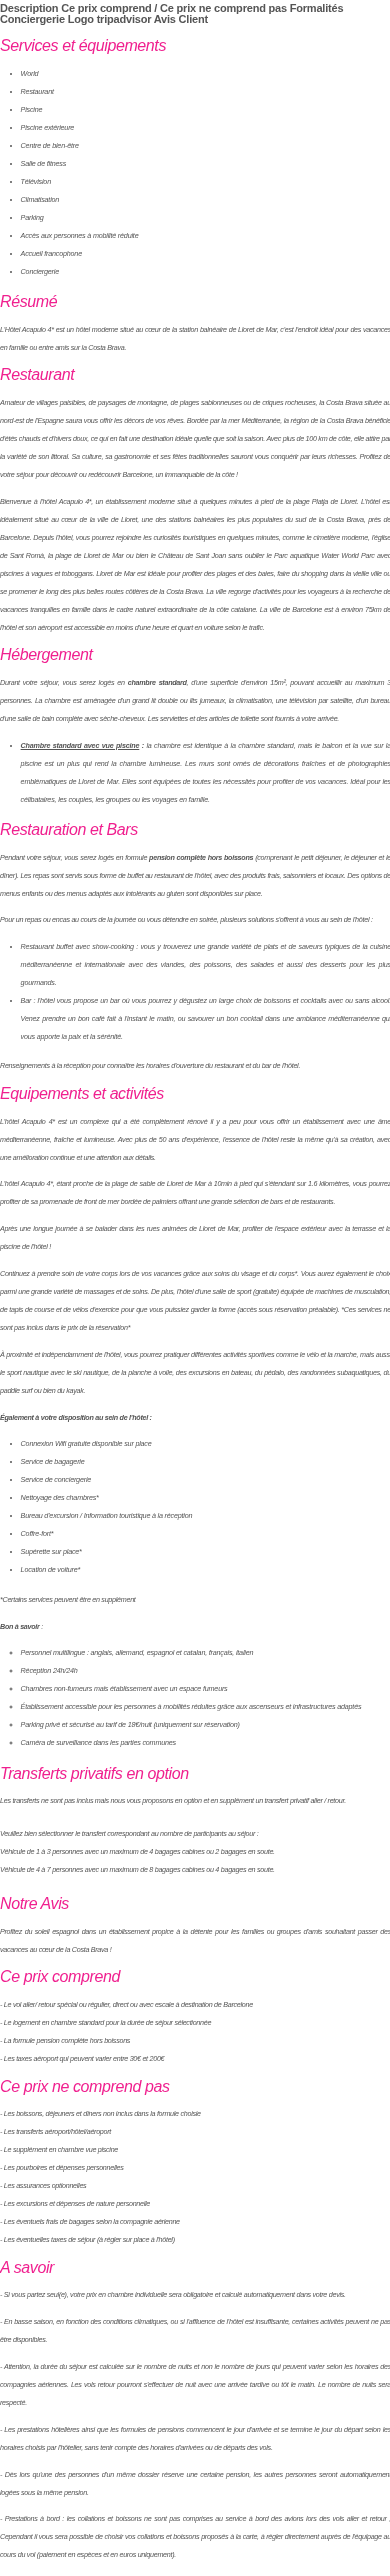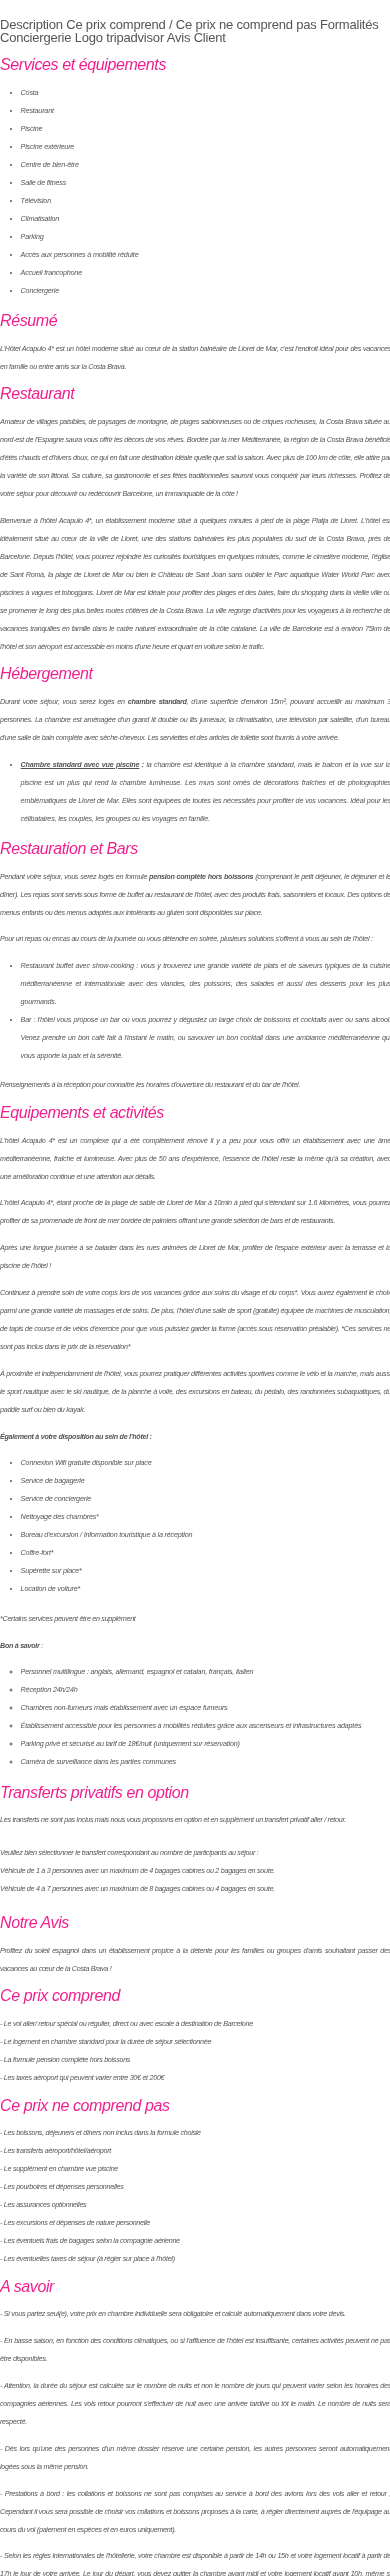--- a/index.html
+++ b/index.html
@@ -4,21 +4,21 @@
 <style>
   html, body { margin: 0; padding: 0; background: #ffffff; }
   body {
     width: 391px;
     font-family: "Liberation Sans", sans-serif;
     color: #555555;
     font-size: 6.7px;
     line-height: 1.0;
   }
   .page { width: 391px; padding: 0; box-sizing: border-box; }
-  .tabs-line { font-size: 13px; color: #555; padding-top: 18px; margin: 0 0 11.3px 0; letter-spacing: -0.2px; }
+  .tabs-line { font-size: 11px; color: #555; padding-top: 3px; margin: 0 0 11.3px 0; letter-spacing: -0.2px; font-weight: bold; }
   h2.sec {
     font-family: "Liberation Sans", sans-serif;
     font-style: italic;
     font-weight: normal;
     color: #f0208f;
     font-size: 16px;
     letter-spacing: -0.4px;
     margin: 0 0 9.3px 0;
     line-height: 1.2;
   }
@@ -37,21 +37,21 @@
 </head>
 <body>
 
 <div class="page">
 
   <div class="tabs-line">Description Ce prix comprend / Ce prix ne comprend pas Formalités Conciergerie Logo tripadvisor Avis Client</div>
 
   <section>
     <h2 class="sec">Services et équipements</h2>
     <ul class="disc">
-      <li class="it">Costa</li>
+      <li class="it">World</li>
       <li class="it">Restaurant</li>
       <li class="it">Piscine</li>
       <li class="it">Piscine extérieure</li>
       <li class="it">Centre de bien-être</li>
       <li class="it">Salle de fitness</li>
       <li class="it">Télévision</li>
       <li class="it">Climatisation</li>
       <li class="it">Parking</li>
       <li class="it">Accès aux personnes à mobilité réduite</li>
       <li class="it">Accueil francophone</li>
@@ -152,20 +152,21 @@
     <p class="it tight">- Les excursions et dépenses de nature personnelle</p>
     <p class="it tight">- Les éventuels frais de bagages selon la compagnie aérienne</p>
     <p class="it">- Les éventuelles taxes de séjour (à régler sur place à l'hôtel)</p>
   </section>
 
   <section>
     <h2 class="sec">A savoir</h2>
     <p class="it">- Si vous partez seul(e), votre prix en chambre individuelle sera obligatoire et calculé automatiquement dans votre devis.</p>
     <p class="it">- En basse saison, en fonction des conditions climatiques, ou si l'affluence de l'hôtel est insuffisante, certaines activités peuvent ne pas être disponibles.</p>
     <p class="it">- Attention, la durée du séjour est calculée sur le nombre de nuits et non le nombre de jours qui peuvent varier selon les horaires des compagnies aériennes. Les vols retour pourront s'effectuer de nuit avec une arrivée tardive ou tôt le matin. Le nombre de nuits sera respecté.</p>
+    <p class="it">- Les prestations hôtelières ainsi que les formules de pensions commencent le jour d'arrivée et se termine le jour du départ selon les horaires choisis par l'hôtelier, sans tenir compte des horaires d'arrivées ou de départs des vols.</p>
     <p class="it">- Dès lors qu'une des personnes d'un même dossier réserve une certaine pension, les autres personnes seront automatiquement logées sous la même pension.</p>
     <p class="it">- Prestations à bord : les collations et boissons ne sont pas comprises au service à bord des avions lors des vols aller et retour ; Cependant il vous sera possible de choisir vos collations et boissons proposés à la carte, à régler directement auprès de l'équipage au cours du vol (paiement en espèces et en euros uniquement).</p>
     <p class="it">- Selon les règles internationales de l'hôtellerie, votre chambre est disponible à partir de 14h ou 15h et votre logement locatif à partir de 17h le jour de votre arrivée. Le jour du départ, vous devez quitter la chambre avant midi et votre logement locatif avant 10h, même si votre retour en avion est prévu plus tard. De nombreux hôtels prévoient des services complémentaires, avec ou sans supplément, pour votre confort à l'arrivée ou au départ : garder votre chambre plus tard (late check-out), une chambre de jour pour vous changer avant le transfert ('courtesy room'), une consigne pour ranger vos bagages avant obtention de votre chambre ou après libération de celle-ci, etc. Toutefois, ceci dépend des disponibilités et circonstances locales et ne peut être exigé.</p>
 
   </section>
 
 </div>
 
 
 </body></html>

